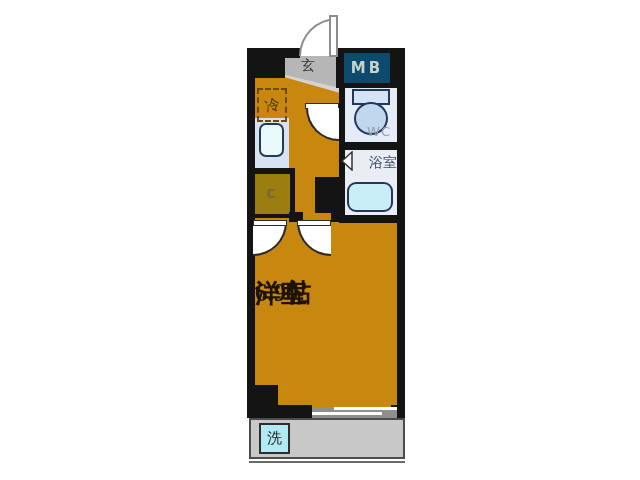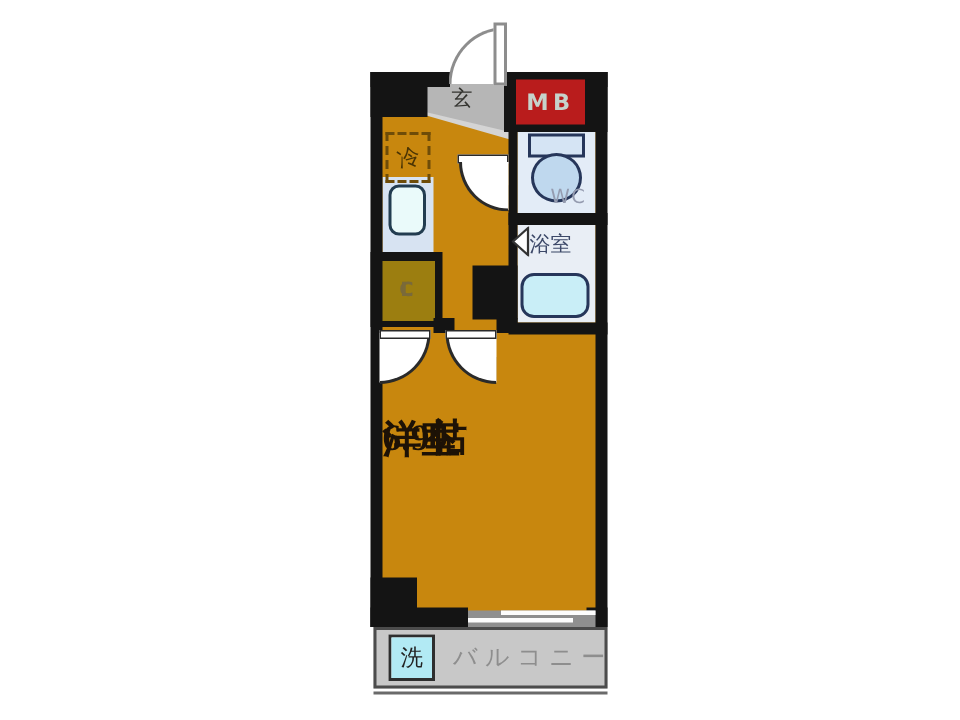--- a/index.html
+++ b/index.html
@@ -33,33 +33,33 @@
   .genkan{left:283px;top:56px;width:57px;height:32px;background:#b6b6b6;
     clip-path:polygon(0 0,100% 0,100% 100%,0 58%);}
   .genkan-label{left:283px;top:57px;width:50px;text-align:center;font-size:14px;color:#33332f;}
 
   
   .entry-arc{left:299px;top:18px;width:38px;height:38px;background:#fff;
     border-radius:100% 0 0 0;border-left:2px solid #8d8d8d;border-top:2px solid #8d8d8d;}
   .entry-leaf{left:329px;top:15px;width:9px;height:42px;background:#fff;border:2px solid #8d8d8d;}
 
   
-  .mb-box{left:344px;top:53px;width:46px;height:30px;background:#b91c1c;
+  .mb-box{left:344px;top:53px;width:46px;height:30px;background:#0c4a6e;
     display:flex;align-items:center;justify-content:center;
     font-size:15px;font-weight:bold;letter-spacing:3px;color:#c6d2cb;}
 
   
   .wc-room{left:345px;top:88px;width:52px;height:54px;background:#e3ecf7;}
   .wc-tank{left:352px;top:89px;width:38px;height:16px;background:#d5e4f4;border:2px solid #26365a;}
   .wc-bowl{left:354px;top:102px;width:34px;height:33px;background:#bfd8ee;border:2px solid #26365a;border-radius:50%;}
   .wc-label{left:345px;top:124px;width:68px;text-align:center;font-size:13px;color:#959cb0;letter-spacing:1px;}
 
   
   .bath-room{left:345px;top:150px;width:52px;height:65px;background:#e9eef5;}
-  .bath-label{left:353px;top:154px;font-size:14px;color:#3c4868;}
+  .bath-label{left:353px;top:154px;font-size:14px;color:#3c4868;padding-left:16px;}
   .bath-tub{left:347px;top:182px;width:46px;height:30px;background:#c9eef7;border:2px solid #26365a;border-radius:9px;}
   .bath-door-icon{left:341px;top:151px;}
 
   
   .kitchen{left:255px;top:118px;width:34px;height:50px;background:#d7e3f2;}
   .kitchen-sink{left:259px;top:123px;width:25px;height:34px;background:#eafafa;border:2px solid #223c50;border-radius:7px;}
 
   
   .fridge{left:257px;top:88px;width:30px;height:34px;border:2px dashed #6e4c08;
     display:flex;align-items:center;justify-content:center;}
@@ -174,16 +174,15 @@
 
   <div class="window-band"></div>
   <div class="window-slit-upper"></div>
   <div class="window-slit-lower"></div>
 
   <div class="balcony"></div>
   <div class="washer-outer"></div>
   <div class="washer-inner">
     <span>洗</span>
   </div>
-  <div class="balcony-label">バルコニー</div>
   <div class="balcony-bottom-line"></div>
 
 </div>
 
 </body></html>

